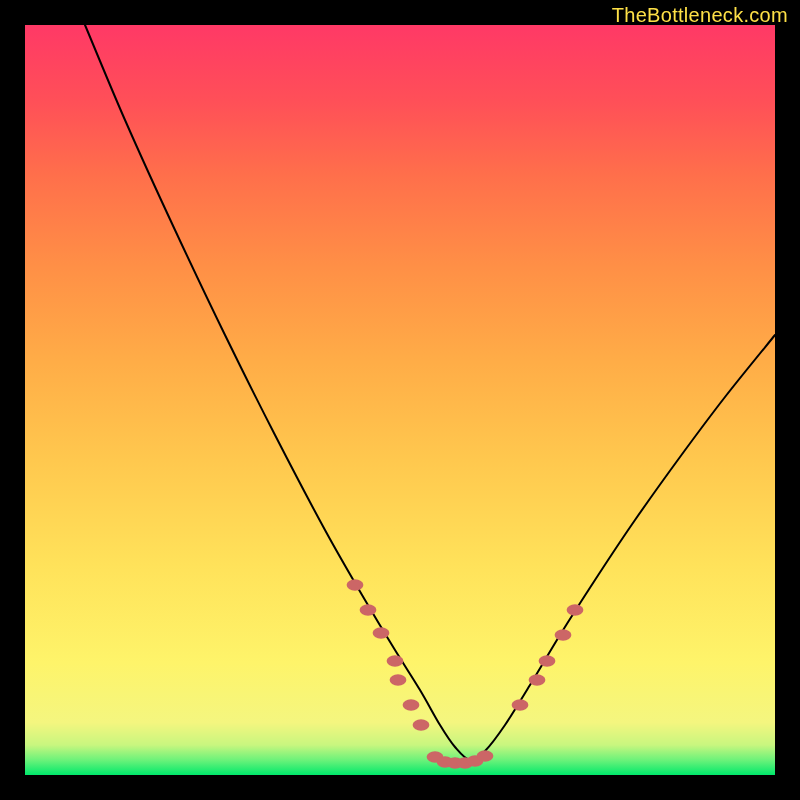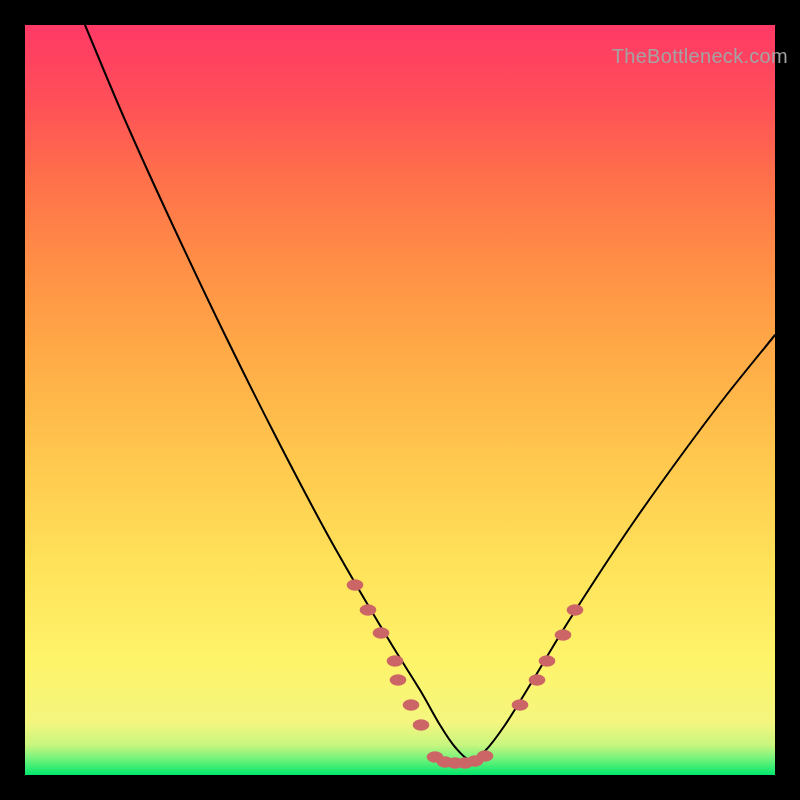--- a/index.html
+++ b/index.html
@@ -41,24 +41,23 @@
       #ff3966 100%
     );
   }
   .watermark {
     position: absolute;
     top: 4px;
     right: 12px;
     font-family: Verdana, Geneva, sans-serif;
     font-size: 20px;
     font-weight: 400;
-    color: #a3a3a3;
+    color: #fde047;
     letter-spacing: 0.3px;
     user-select: none;
-    margin-top: 41px;
   }
   svg.curve {
     position: absolute;
     left: 0;
     top: 0;
     width: 750px;
     height: 750px;
     overflow: visible;
   }
 </style>

